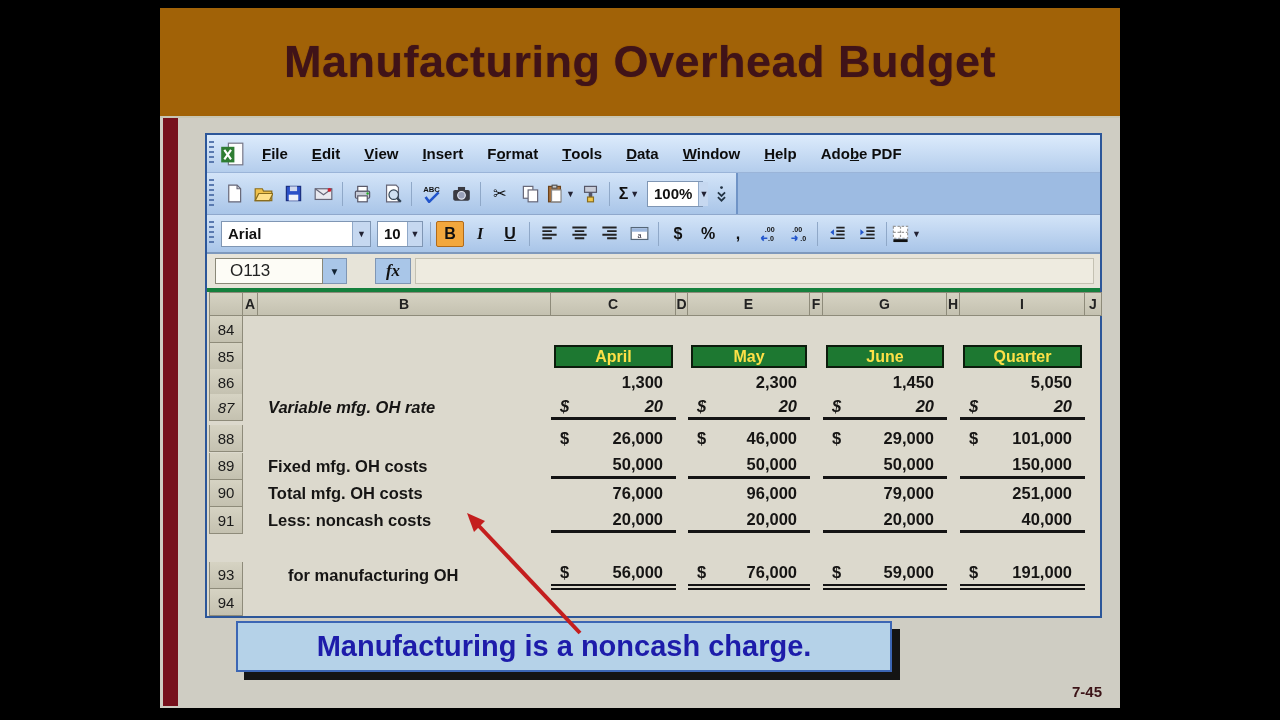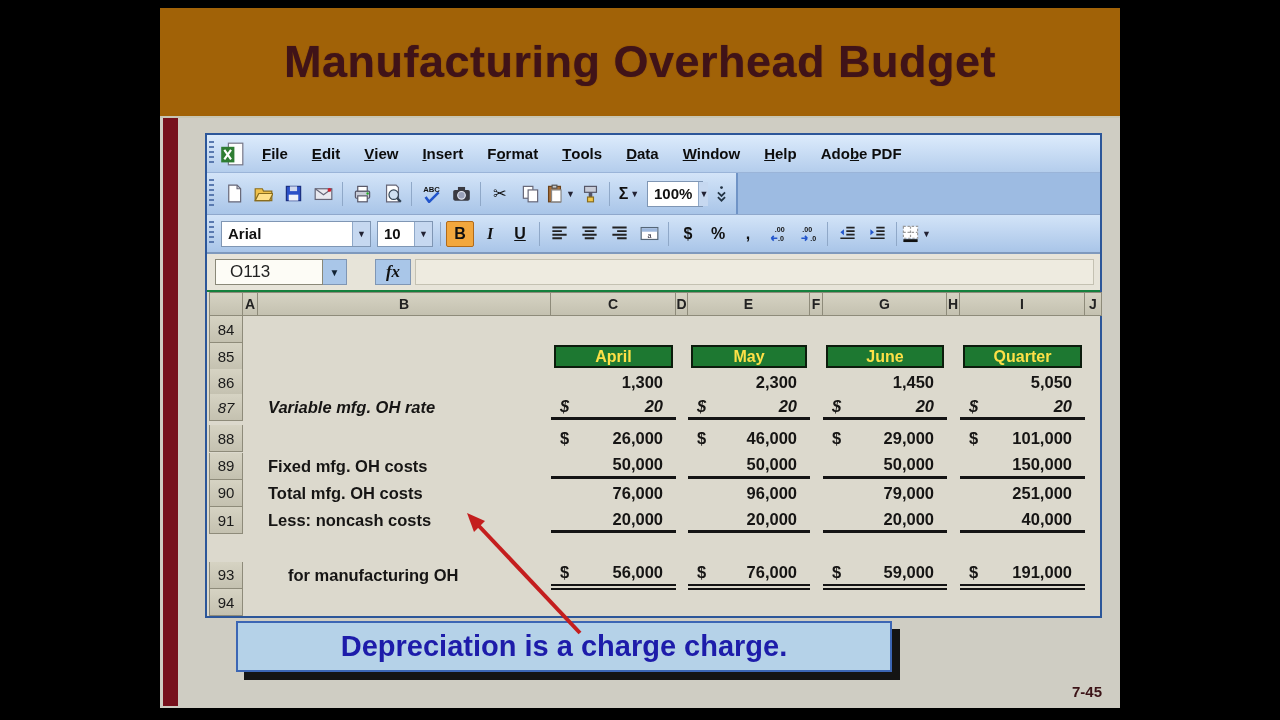--- a/index.html
+++ b/index.html
@@ -44,21 +44,21 @@
   .combo{height:26px;background:#fff;border:1px solid #7f96b4;display:flex;align-items:center;
          margin:0 3px;flex:0 0 auto;}
   .combo .cval{padding:0 6px;font-size:15px;font-weight:bold;color:#111;flex:1;}
   .combo .cbtn{width:18px;height:100%;background:#c6d8f0;border-left:1px solid #8fa8c8;
                display:flex;align-items:center;justify-content:center;font-size:9px;color:#223;}
   .fmt-b{font-weight:bold;font-size:17px;}
   .fmt-i{font-style:italic;font-family:"Liberation Serif",serif;font-weight:bold;font-size:17px;}
   .fmt-u{text-decoration:underline;font-weight:bold;font-size:16px;}
   
   #formula-bar{position:absolute;left:0;top:119px;width:100%;height:38px;background:#e7e4d9;
-               display:flex;align-items:center;border-bottom:2px solid #15803d;}
+               display:flex;align-items:center;border-bottom:4px solid #15803d;}
   #name-box{width:108px;height:26px;margin-left:8px;background:#fdfcf6;border:1px solid #8a8878;
             font-size:17px;color:#222;display:flex;align-items:center;padding-left:14px;}
   #name-dd{width:24px;height:26px;background:#a9c6e8;border:1px solid #7f96b4;border-left:none;
            display:flex;align-items:center;justify-content:center;font-size:10px;color:#123;}
   #fx-btn{width:36px;height:26px;margin-left:28px;background:#a9c6e8;border:1px solid #7f96b4;
           display:flex;align-items:center;justify-content:center;
           font-family:"Liberation Serif",serif;font-style:italic;font-weight:bold;font-size:17px;color:#111;}
   #formula-field{flex:1;height:26px;margin:0 6px 0 4px;background:#eeebe0;border:1px solid #c4c1b2;}
   
   #sheet{position:absolute;left:0;top:157px;width:100%;height:324px;background:#dcd9cd;}
@@ -249,21 +249,21 @@
         <div class="after-area"></div>
       </div>
 
       <div id="fmt-toolbar">
         <div class="toolbar-grabber"></div>
         <span id="fmt-icons" style="display:flex;align-items:center;">
             <div class="combo" style="width: 150px;">
               <span class="cval">Arial</span>
               <span class="cbtn">▼</span>
             </div>
-            <div class="combo" style="width: 56px;">
+            <div class="combo" style="width: 46px;">
               <span class="cval">10</span>
               <span class="cbtn">▼</span>
             </div>
             <div class="tbsep"></div>
             <div class="tb pressed">
               <span class="glyph fmt-b">B</span>
             </div>
             <div class="tb">
               <span class="glyph fmt-i">I</span>
             </div>
@@ -521,21 +521,21 @@
               <span>191,000</span>
             </div>
           </div>
           <div class="sheet-row" style="top: 297px;">
             <div class="rowhdr">94</div>
           </div>
         </div>
     </div>
 
     <div id="callout-box">
-      <span id="callout-text">Depreciation is a charge charge.</span>
+      <span id="callout-text">Manufacturing is a noncash charge.</span>
     </div>
     <svg id="arrow-svg" viewBox="0 0 170 145">
       <line x1="140" y1="138" x2="38" y2="30" stroke="#c41e1e" stroke-width="4"></line>
       <polygon points="27,18 45,26 34,37" fill="#c41e1e"></polygon>
     </svg>
     <span id="page-number">7-45</span>
   </div>
 </div>
 
 </body></html>

